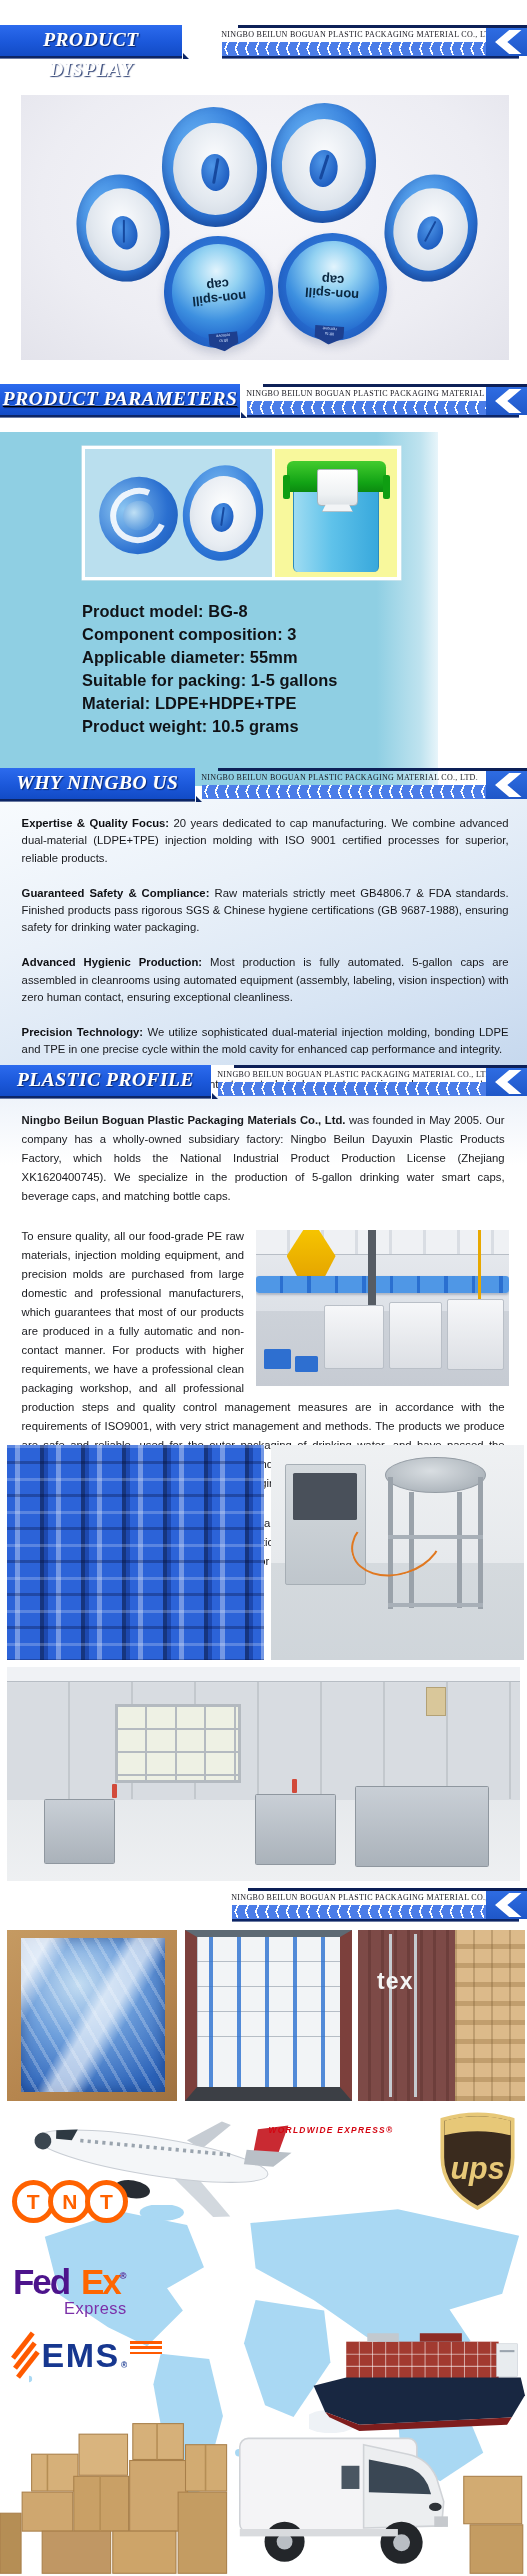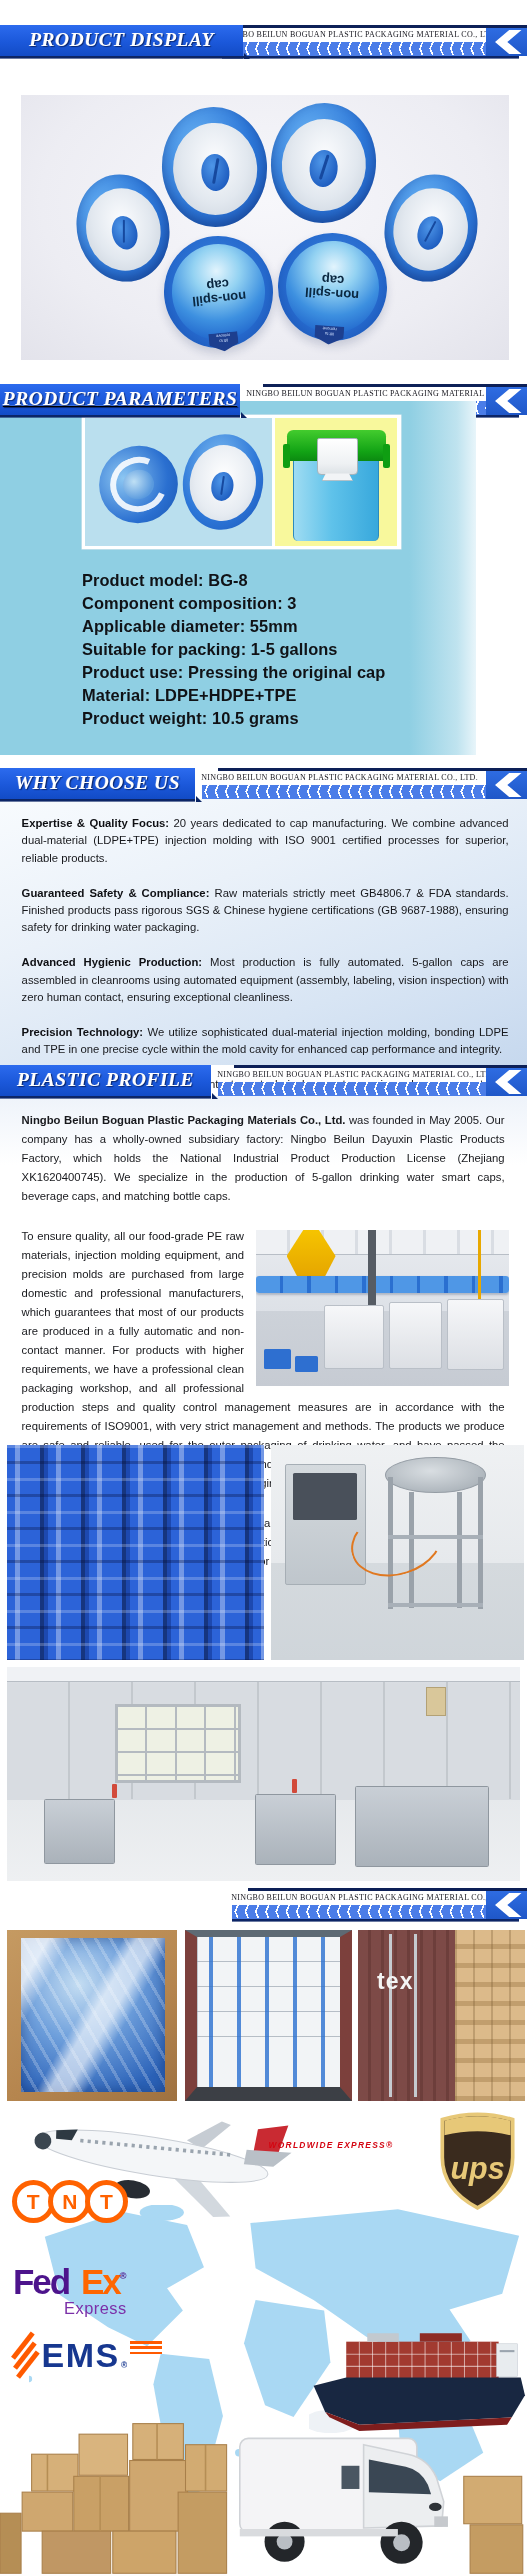--- a/index.html
+++ b/index.html
@@ -53,21 +53,21 @@
         background:radial-gradient(circle at 50% 28%,#e2f4fd 0%,#93d2f2 28%,#3d90e0 60%,#1b5ec8 90%);
         display:flex;align-items:center;justify-content:center;}
   .cf-dome span{transform:rotate(180deg);display:block;width:63px;text-align:center;
         font-size:13px;line-height:13.7px;font-weight:bold;color:#0a2740;}
   .cf-tab{position:absolute;left:50%;bottom:-3.7px;width:29.5px;height:19px;margin-left:-14.8px;
         background:#1d3f8f;clip-path:polygon(0 0,100% 0,100% 62%,50% 100%,0 62%);
         display:flex;align-items:flex-start;justify-content:center;}
   .cf-tab span{transform:rotate(180deg);font-size:4.2px;line-height:4.7px;color:#cfe0ff;width:23px;text-align:center;padding-top:1.1px;}
 
   
-  .params{position:absolute;left:0;top:401px;width:476px;height:354px;
+  .params{position:absolute;left:0;top:432px;width:438px;height:354px;
         background:linear-gradient(90deg,#8fcfe3 0%,#8fcfe3 86%,#bfe3ef 96%,#e8f5fa 100%);}
   .params-media{position:absolute;left:82px;top:14.2px;width:319px;height:134px;background:#fff;
         box-shadow:0 0 0 0.5px #e5eef2;display:flex;}
   .pm-left{position:relative;width:187px;height:128px;margin:3.2px 0 3.2px 3.2px;background:#badfee;overflow:hidden;}
   .pmc1{position:absolute;left:13.7px;top:27.4px;width:79px;height:77px;border-radius:50%;transform:rotate(-22deg);
         background:radial-gradient(circle at 35% 35%,#8cc6f2 0%,#2a6fd0 62%,#1a55b0 100%);}
   .pmc1::before{content:"";position:absolute;left:14%;right:14%;top:14%;bottom:14%;border-radius:50%;
         border:6.9px solid rgba(255,255,255,.88);border-right-color:transparent;}
   .pmc1::after{content:"";position:absolute;left:31%;top:31%;width:38%;height:38%;border-radius:50%;
         background:radial-gradient(circle at 40% 35%,#bfe0f5 0%,#5a9ade 70%);}
@@ -185,21 +185,21 @@
         background:repeating-linear-gradient(90deg,rgba(120,90,50,.3) 0 1.6px,rgba(0,0,0,0) 1.6px 18px);}
 
   
   .collage{position:absolute;left:0;top:2102px;width:527px;height:474px;background:#fff;overflow:hidden;}
   .dhl-logo{position:absolute;left:236px;top:20px;width:190px;text-align:center;}
   .dhl-row{display:flex;align-items:center;justify-content:center;gap:5.3px;}
   .dhl-stripes{width:34px;height:13.7px;transform:skewX(-14deg);
         background:repeating-linear-gradient(180deg,#d40511 0 2.6px,rgba(0,0,0,0) 2.6px 5.3px);}
   .dhl-word{font-size:33px;font-weight:800;font-style:italic;color:#d40511;letter-spacing:0.5px;
         transform:scaleY(.9);display:inline-block;line-height:29.5px;}
-  .dhl-sub{margin-top:18px;font-size:8.4px;font-weight:bold;font-style:italic;color:#d40511;letter-spacing:1.3px;}
+  .dhl-sub{margin-top:3px;font-size:8.4px;font-weight:bold;font-style:italic;color:#d40511;letter-spacing:1.3px;}
   .ups-logo{position:absolute;left:436px;top:6.3px;}
   .tnt-logo{position:absolute;left:11.6px;top:78px;display:flex;}
   .tnt-ring{width:33px;height:33px;border:5.8px solid #ff6200;border-radius:50%;background:#fff;
         display:flex;align-items:center;justify-content:center;margin-right:-6.3px;
         font-size:21px;font-weight:800;color:#ff6200;}
   .fedex-logo{position:absolute;left:13px;top:157px;}
   .fedex-row{font-weight:800;font-size:35px;letter-spacing:-2.1px;line-height:33px;}
   .fed{color:#4d148c;}
   .ex{color:#ff6600;margin-left:12px;}
   .fedex-reg{font-size:9.5px;color:#4d148c;vertical-align:14.8px;letter-spacing:0;font-weight:bold;}
@@ -218,21 +218,21 @@
 <body>
 
 <div class="page">
 
   <div class="banner" style="top:25px;">
     <div class="b-right" style="left:215px;">
       <div class="b-top"></div>
       <div class="b-co">NINGBO BEILUN BOGUAN PLASTIC PACKAGING MATERIAL CO., LTD.</div>
       <div class="b-chev"></div>
     </div>
-    <div class="b-box" style="width:243px;">
+    <div class="b-box" style="width:182px;">
       <span>PRODUCT DISPLAY</span>
     </div>
     <div class="b-arrow"></div>
   </div>
 
   <div class="photo-display">
     <div class="cap-open" style="left:56px;top:79px;width:92px;height:108px;transform:rotate(-14deg);">
       <div class="inner"></div>
         <div class="knob"></div>
     </div>
@@ -293,34 +293,33 @@
         <div class="cs-body"></div>
         <div class="cs-cap"></div>
         <div class="cs-plug"></div>
       </div>
     </div>
     <div class="specs">
       <div class="spec-line">Product model: BG-8</div>
       <div class="spec-line">Component composition: 3</div>
       <div class="spec-line">Applicable diameter: 55mm</div>
       <div class="spec-line">Suitable for packing: 1-5 gallons</div>
-      <div class="spec-line">Product use: Pressing the original cap</div>
       <div class="spec-line">Material: LDPE+HDPE+TPE</div>
       <div class="spec-line">Product weight: 10.5 grams</div>
     </div>
   </div>
 
   <div class="banner" style="top:768px;">
     <div class="b-right" style="left:195px;">
       <div class="b-top"></div>
       <div class="b-co">NINGBO BEILUN BOGUAN PLASTIC PACKAGING MATERIAL CO., LTD.</div>
       <div class="b-chev"></div>
     </div>
     <div class="b-box" style="width:195px;">
-      <span>WHY CHOOSE US</span>
+      <span>WHY NINGBO US</span>
     </div>
     <div class="b-arrow"></div>
   </div>
 
   <div class="why">
     <div class="why-inner">
       <p class="why-p"><b>Expertise &amp; Quality Focus:</b> <span>20 years dedicated to cap manufacturing. We combine advanced dual-material (LDPE+TPE) injection molding with ISO 9001 certified processes for superior, reliable products.</span></p>
       <p class="why-p"><b>Guaranteed Safety &amp; Compliance:</b> <span>Raw materials strictly meet GB4806.7 &amp; FDA standards. Finished products pass rigorous SGS &amp; Chinese hygiene certifications (GB 9687-1988), ensuring safety for drinking water packaging.</span></p>
       <p class="why-p"><b>Advanced Hygienic Production:</b> <span>Most production is fully automated. 5-gallon caps are assembled in cleanrooms using automated equipment (assembly, labeling, vision inspection) with zero human contact, ensuring exceptional cleanliness.</span></p>
       <p class="why-p"><b>Precision Technology:</b> <span>We utilize sophisticated dual-material injection molding, bonding LDPE and TPE in one precise cycle within the mold cavity for enhanced cap performance and integrity.</span></p>

